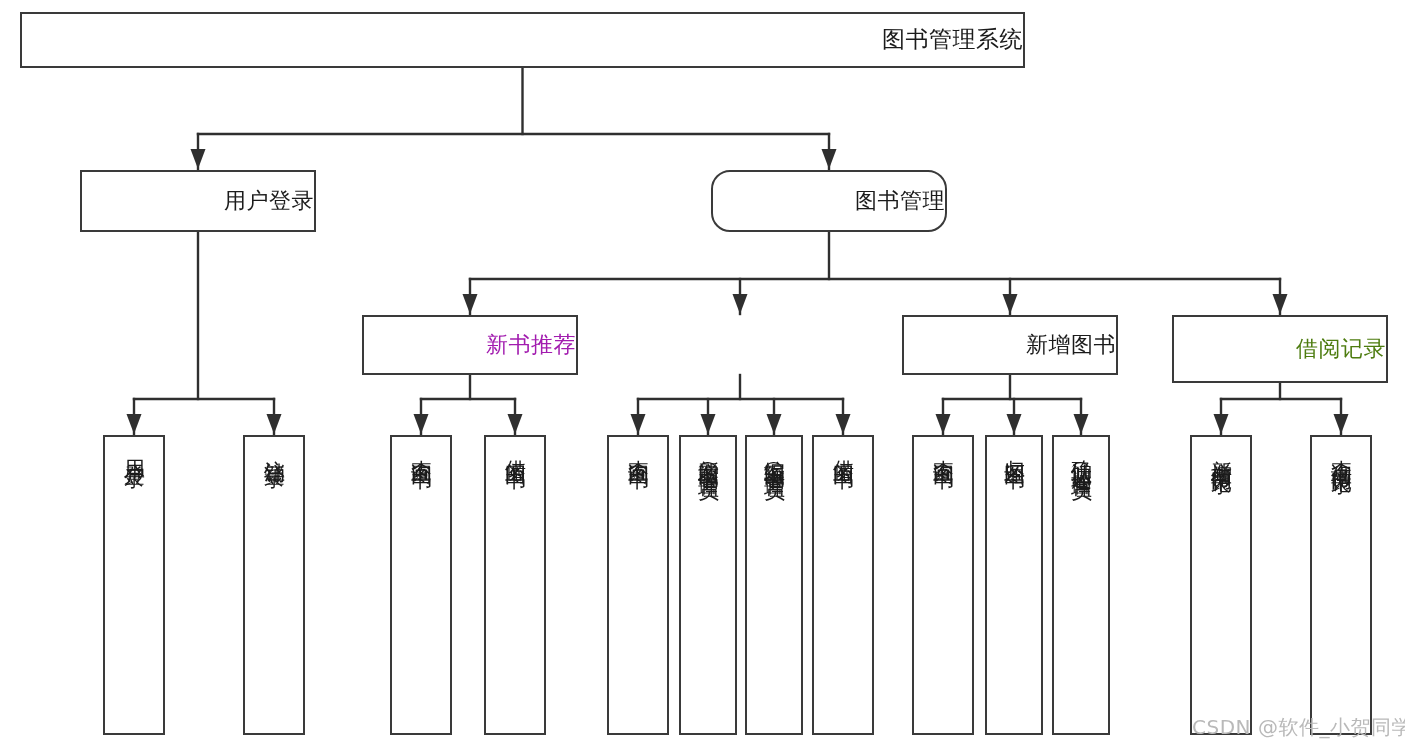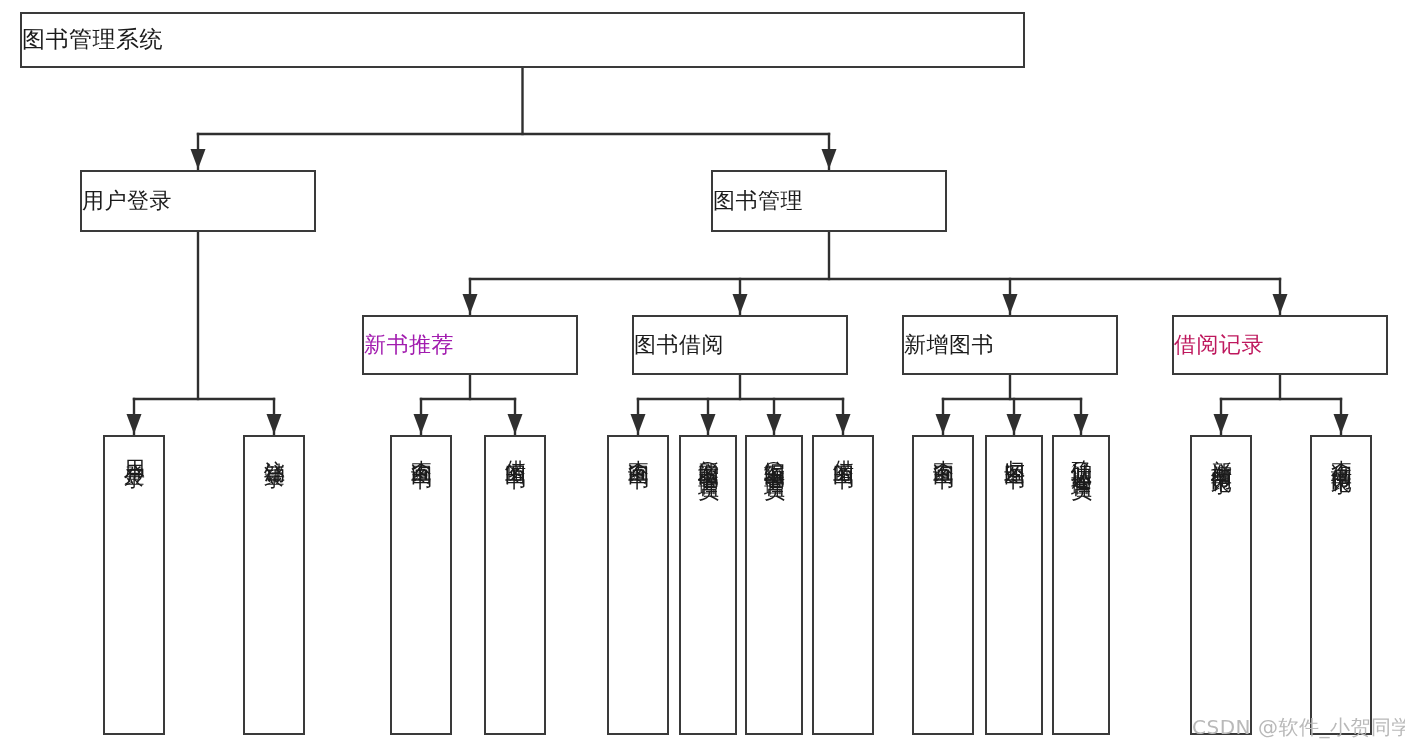--- a/index.html
+++ b/index.html
@@ -26,21 +26,21 @@
     height: 747px;
     pointer-events: none;
   }
   .node {
     position: absolute;
     box-sizing: border-box;
     background: #ffffff;
     border: 2px solid #3a3a3a;
     display: flex;
     align-items: center;
-    justify-content: flex-start;
+    justify-content: flex-end;
     text-align: center;
     color: #1b1b1b;
     z-index: 2;
   }
   .node-label {
     display: block;
     line-height: 1.18;
     letter-spacing: 0.5px;
   }
   
@@ -136,34 +136,31 @@
       <polygon points="1333.5,414 1348.5,414 1341,434" fill="#2f2f2f"></polygon>
     </svg>
 
   <div class="node root horiz" style="left: 20px; top: 12px; width: 1005px; height: 56px; border-color: rgb(58, 58, 58); background: rgb(255, 255, 255); color: rgb(27, 27, 27);">
     <span class="node-label">图书管理系统</span>
   </div>
 
   <div class="node horiz" style="left: 80px; top: 170px; width: 236px; height: 62px; border-color: rgb(58, 58, 58); background: rgb(255, 255, 255); color: rgb(27, 27, 27);">
     <span class="node-label">用户登录</span>
   </div>
-  <div class="node horiz" style="left: 711px; top: 170px; width: 236px; height: 62px; border-color: rgb(58, 58, 58); background: rgb(255, 255, 255); color: rgb(27, 27, 27);">
+  <div class="node horiz" style="left: 711px; top: 170px; width: 236px; height: 62px; border-color: rgb(58, 58, 58); background: rgb(255, 255, 255); color: rgb(27, 27, 27); border-radius: 19px;">
     <span class="node-label">图书管理</span>
   </div>
 
   <div class="node horiz" style="left: 362px; top: 315px; width: 216px; height: 60px; border-color: rgb(58, 58, 58); background: rgb(255, 255, 255); color: #a21caf;">
     <span class="node-label">新书推荐</span>
   </div>
-  <div class="node horiz" style="left: 632px; top: 315px; width: 216px; height: 60px; border-color: rgb(58, 58, 58); background: rgb(255, 255, 255); color: rgb(27, 27, 27);">
-    <span class="node-label">图书借阅</span>
-  </div>
   <div class="node horiz" style="left: 902px; top: 315px; width: 216px; height: 60px; border-color: rgb(58, 58, 58); background: rgb(255, 255, 255); color: rgb(27, 27, 27);">
     <span class="node-label">新增图书</span>
   </div>
-  <div class="node horiz" style="left: 1172px; top: 315px; width: 216px; height: 60px; border-color: rgb(58, 58, 58); background: rgb(255, 255, 255); color: #be185d;">
+  <div class="node horiz" style="left: 1172px; top: 315px; width: 216px; height: 68px; border-color: rgb(58, 58, 58); background: rgb(255, 255, 255); color: #4d7c0f;">
     <span class="node-label">借阅记录</span>
   </div>
 
   <div class="node vert" style="left: 103px; top: 435px; width: 62px; height: 300px; border-color: rgb(58, 58, 58); background: rgb(255, 255, 255); color: rgb(27, 27, 27);">
     <span class="node-label">用户登录</span>
   </div>
   <div class="node vert" style="left: 243px; top: 435px; width: 62px; height: 300px; border-color: rgb(58, 58, 58); background: rgb(255, 255, 255); color: rgb(27, 27, 27);">
     <span class="node-label">注销登录</span>
   </div>
   <div class="node vert" style="left: 390px; top: 435px; width: 62px; height: 300px; border-color: rgb(58, 58, 58); background: rgb(255, 255, 255); color: rgb(27, 27, 27);">

